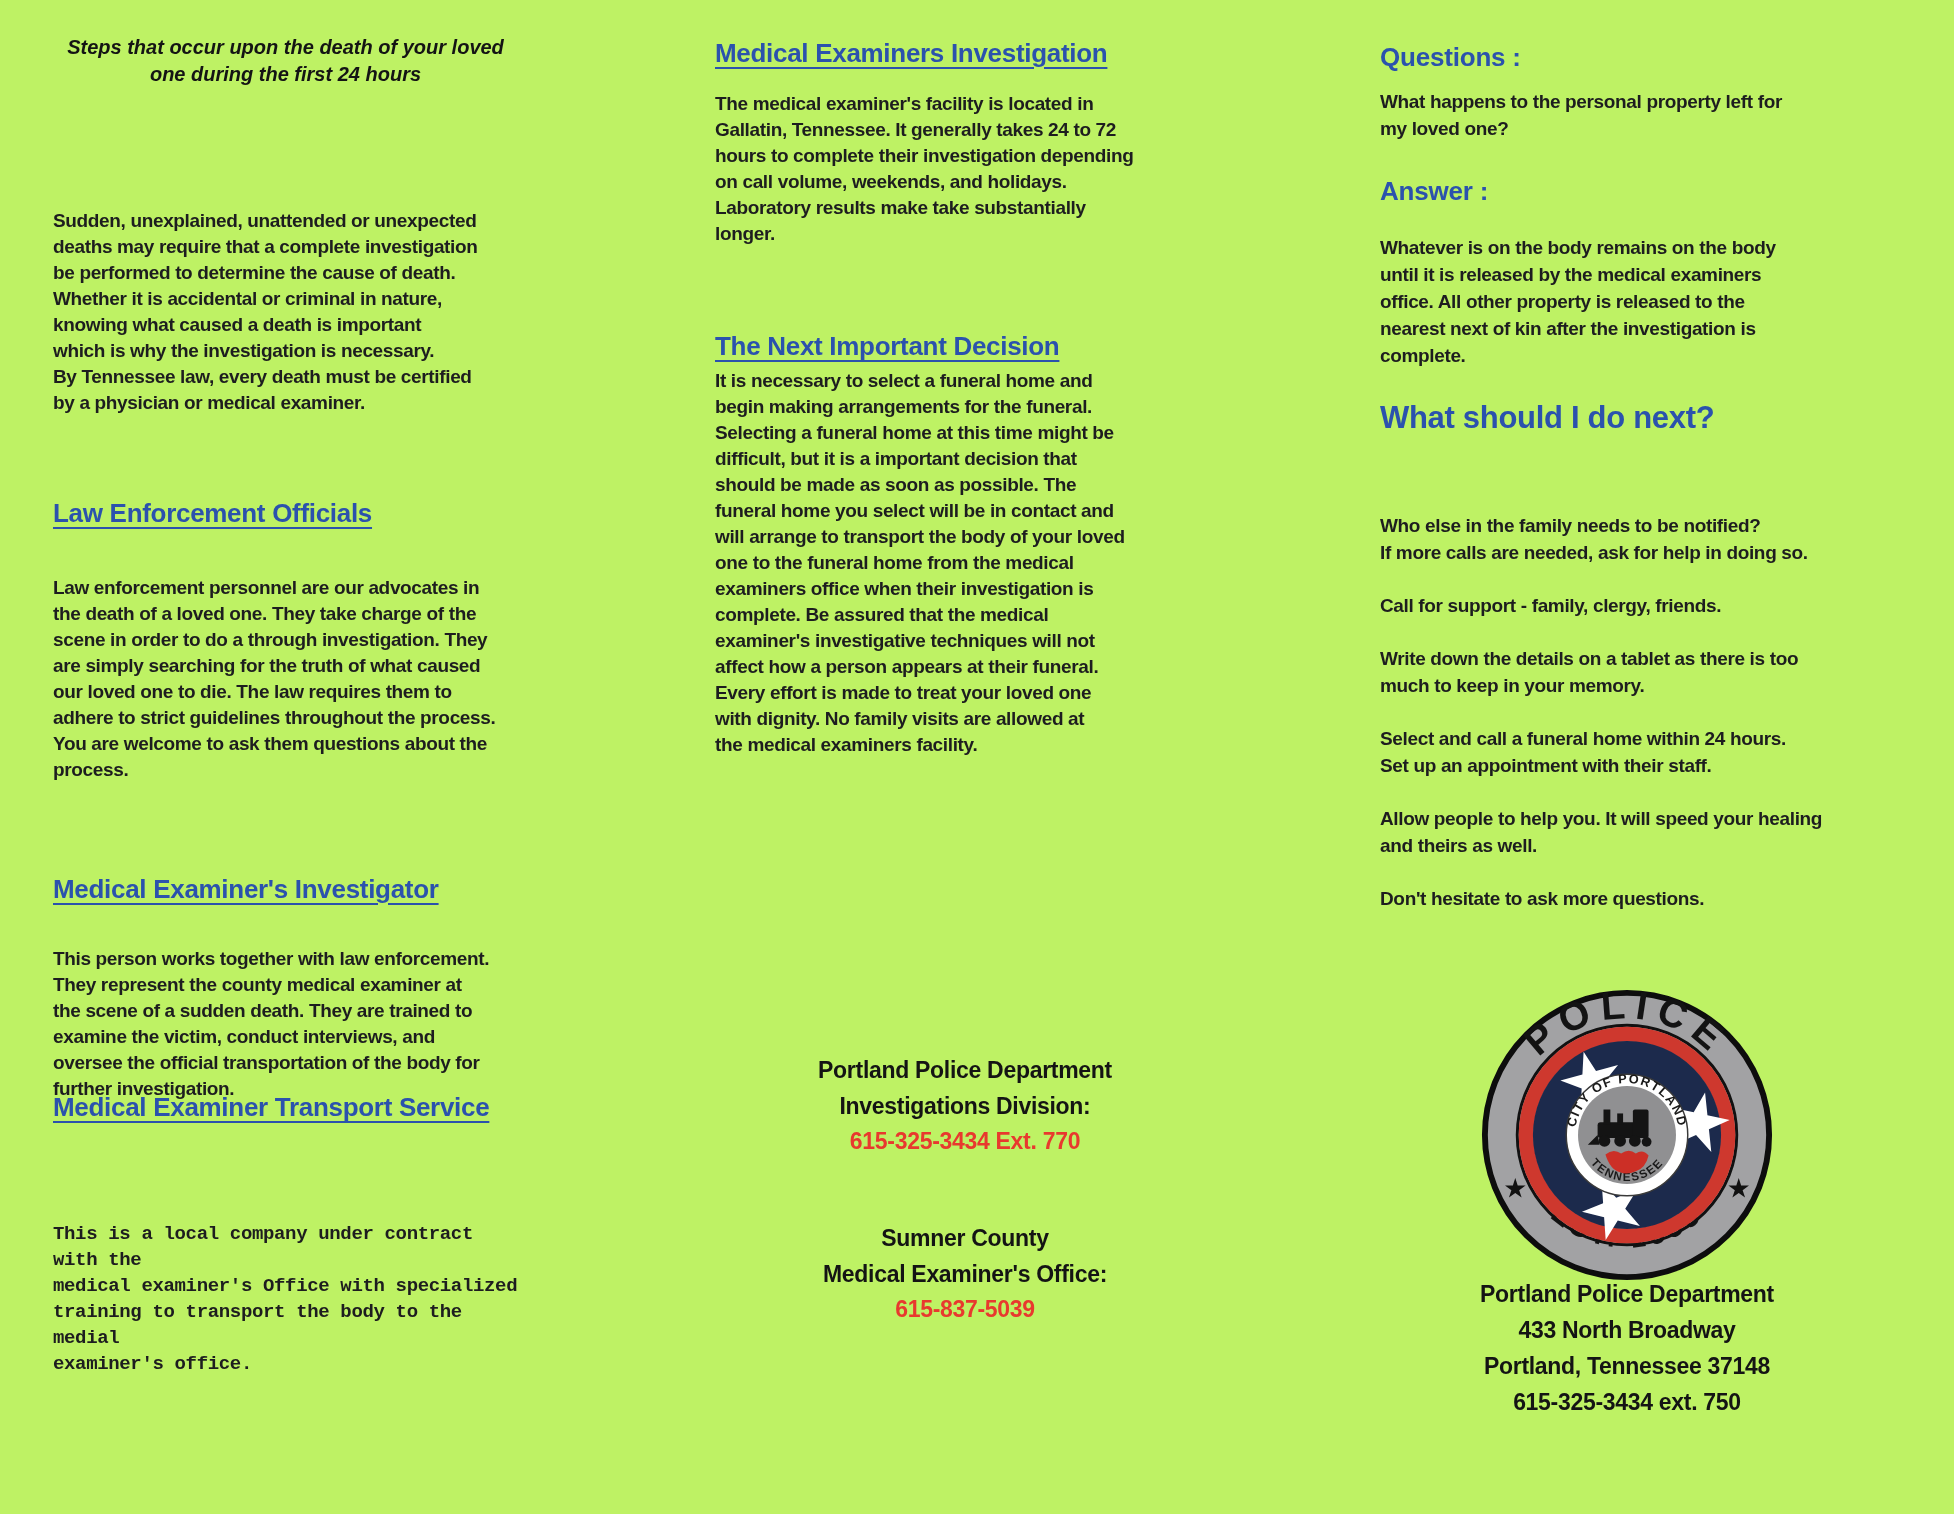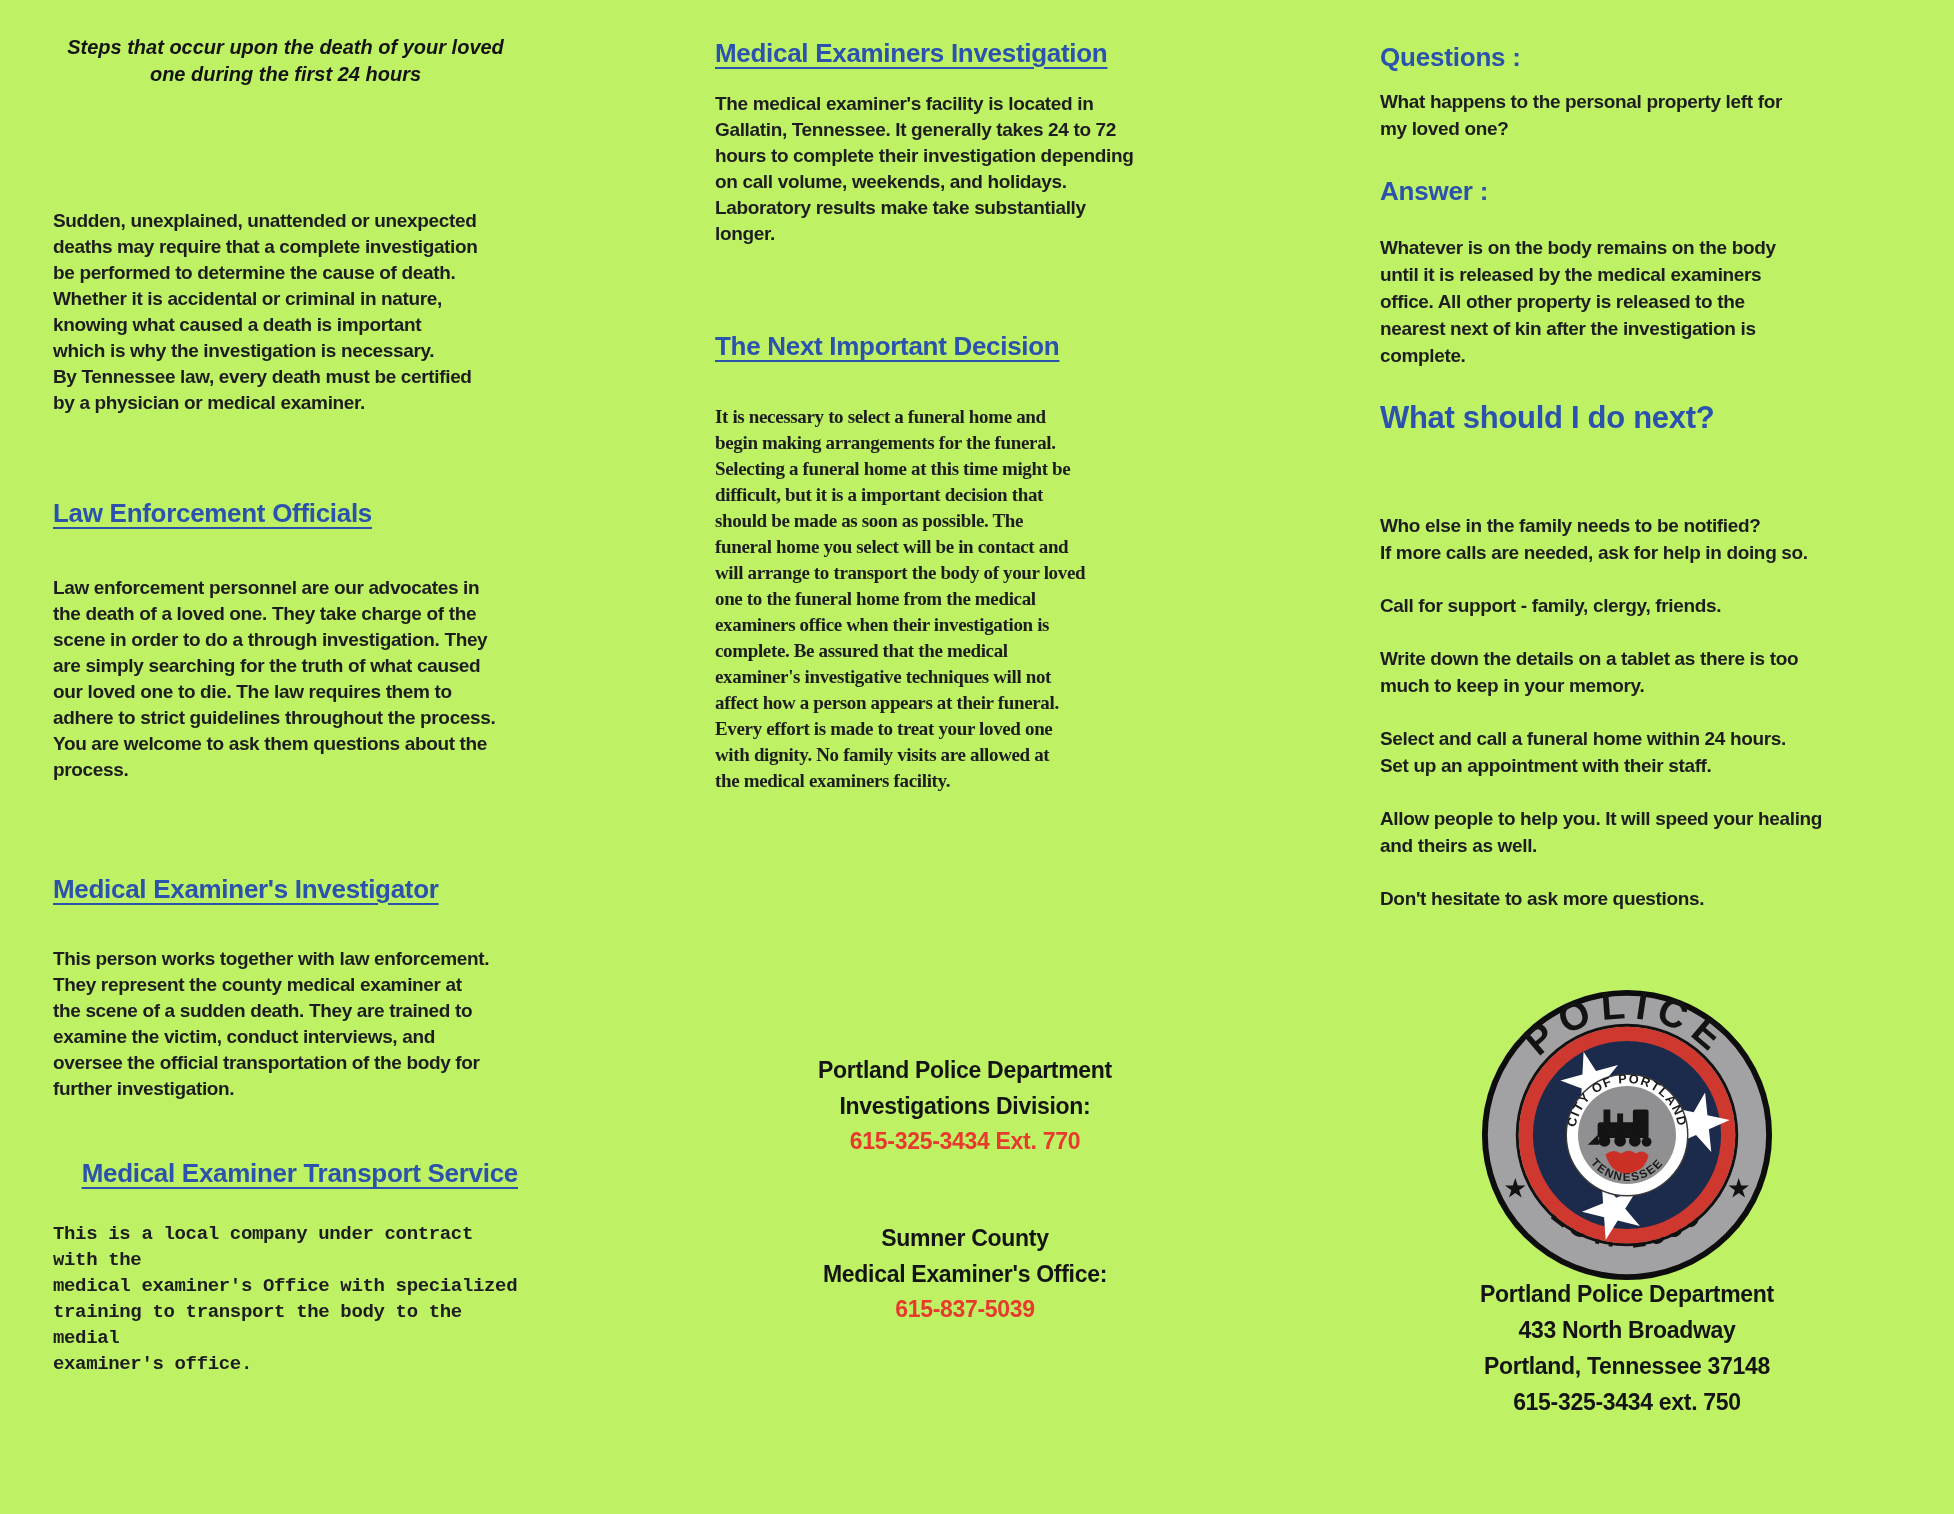--- a/index.html
+++ b/index.html
@@ -91,38 +91,38 @@
 process.</div>
 
     <div class="abs sec-heading" style="top:874px;">Medical Examiner's Investigator</div>
     <div class="abs body-text" style="top:946px;">This person works together with law enforcement.
 They represent the county medical examiner at
 the scene of a sudden death. They are trained to
 examine the victim, conduct interviews, and
 oversee the official transportation of the body for
 further investigation.</div>
 
-    <div class="abs sec-heading" style="top:1158px;text-align:right;">Medical Examiner Transport Service</div>
+    <div class="abs sec-heading" style="top:1092px;">Medical Examiner Transport Service</div>
     <div class="abs body-text" style="top:1221px;font-family:Liberation Mono, monospace;">This is a local company under contract with the
 medical examiner's Office with specialized
 training to transport the body to the medial
 examiner's office.</div>
   </div>
 
   <div class="panel" id="panel-2">
     <div class="abs sec-heading" style="top:38px;">Medical Examiners Investigation</div>
     <div class="abs body-text" style="top:91px;">The medical examiner's facility is located in
 Gallatin, Tennessee. It generally takes  24 to 72
 hours to complete their investigation depending
 on call volume, weekends, and holidays.
 Laboratory results make take substantially
 longer.</div>
 
     <div class="abs sec-heading" style="top:331px;">The Next Important Decision</div>
-    <div class="abs body-text" style="top:404px;font-family:Liberation Serif, serif;">It is necessary to select a funeral home and
+    <div class="abs body-text" style="top:368px;">It is necessary to select a funeral home and
 begin making arrangements for the funeral.
 Selecting a funeral home at this time might be
 difficult, but it is a important decision that
 should be made as soon as possible. The
 funeral home you select will be in contact and
 will arrange to transport the body of your loved
 one to the funeral home from the medical
 examiners office when their investigation is
 complete. Be assured that the medical
 examiner's investigative techniques will not

